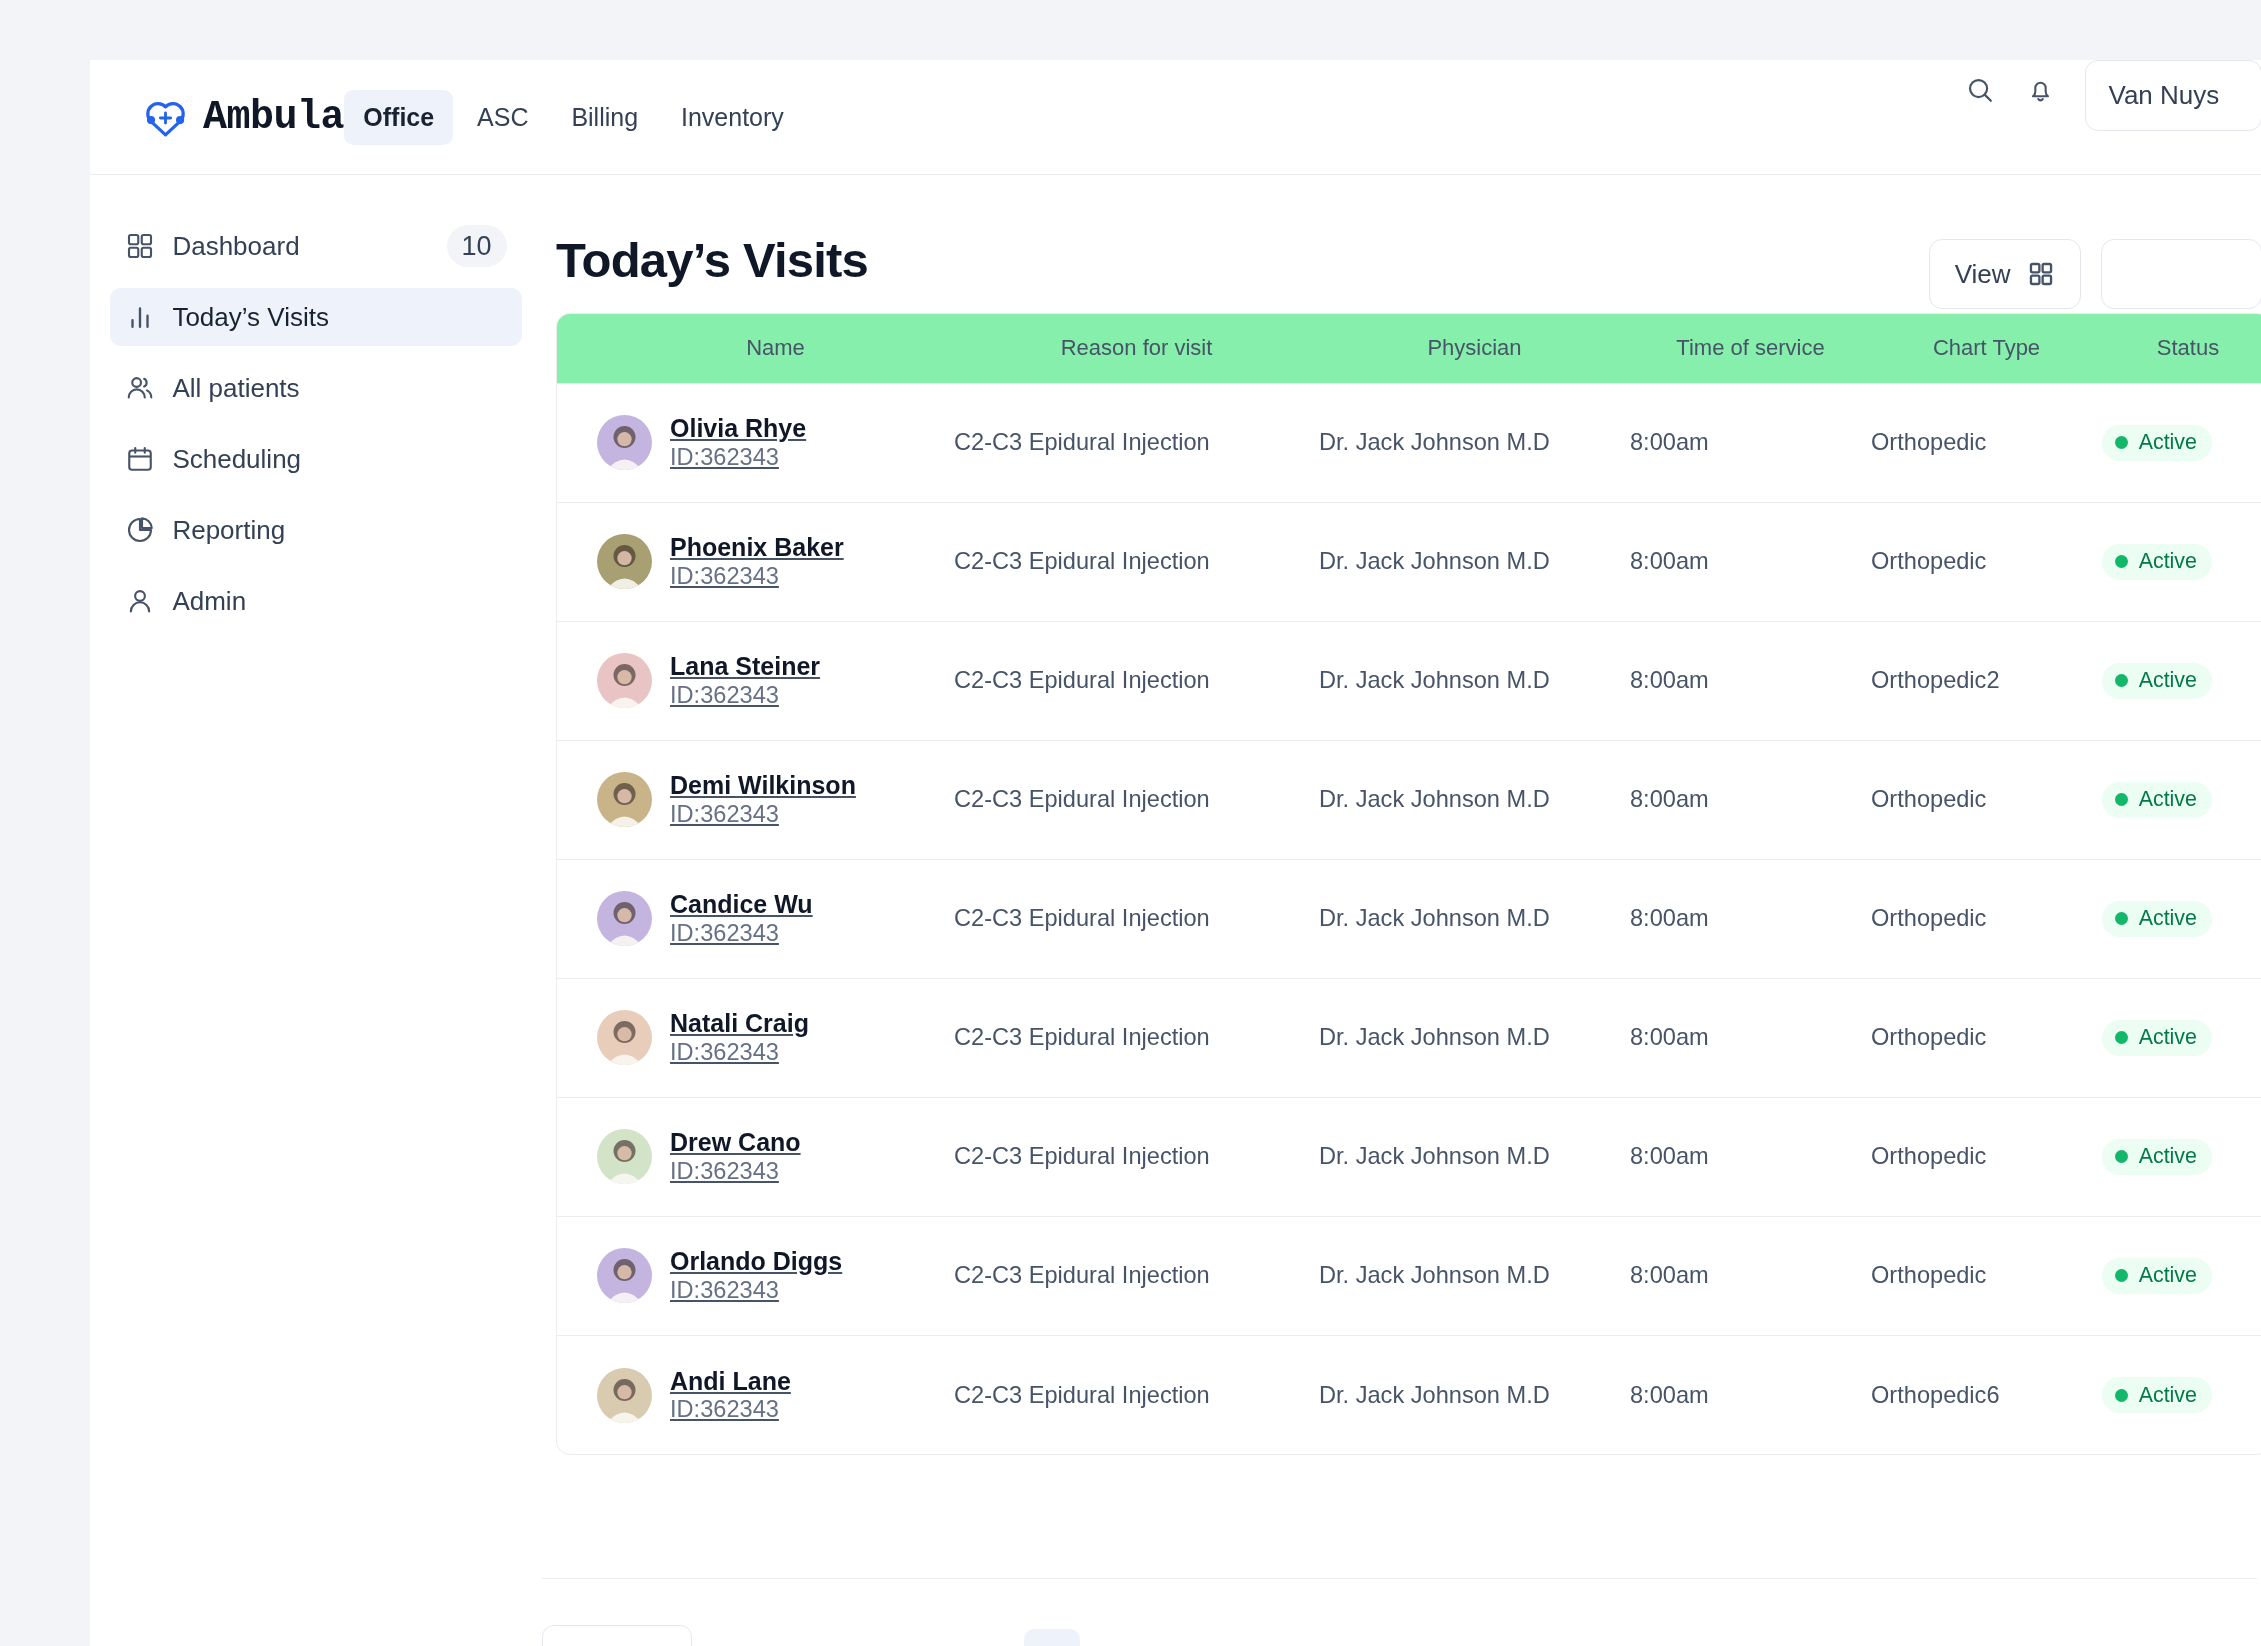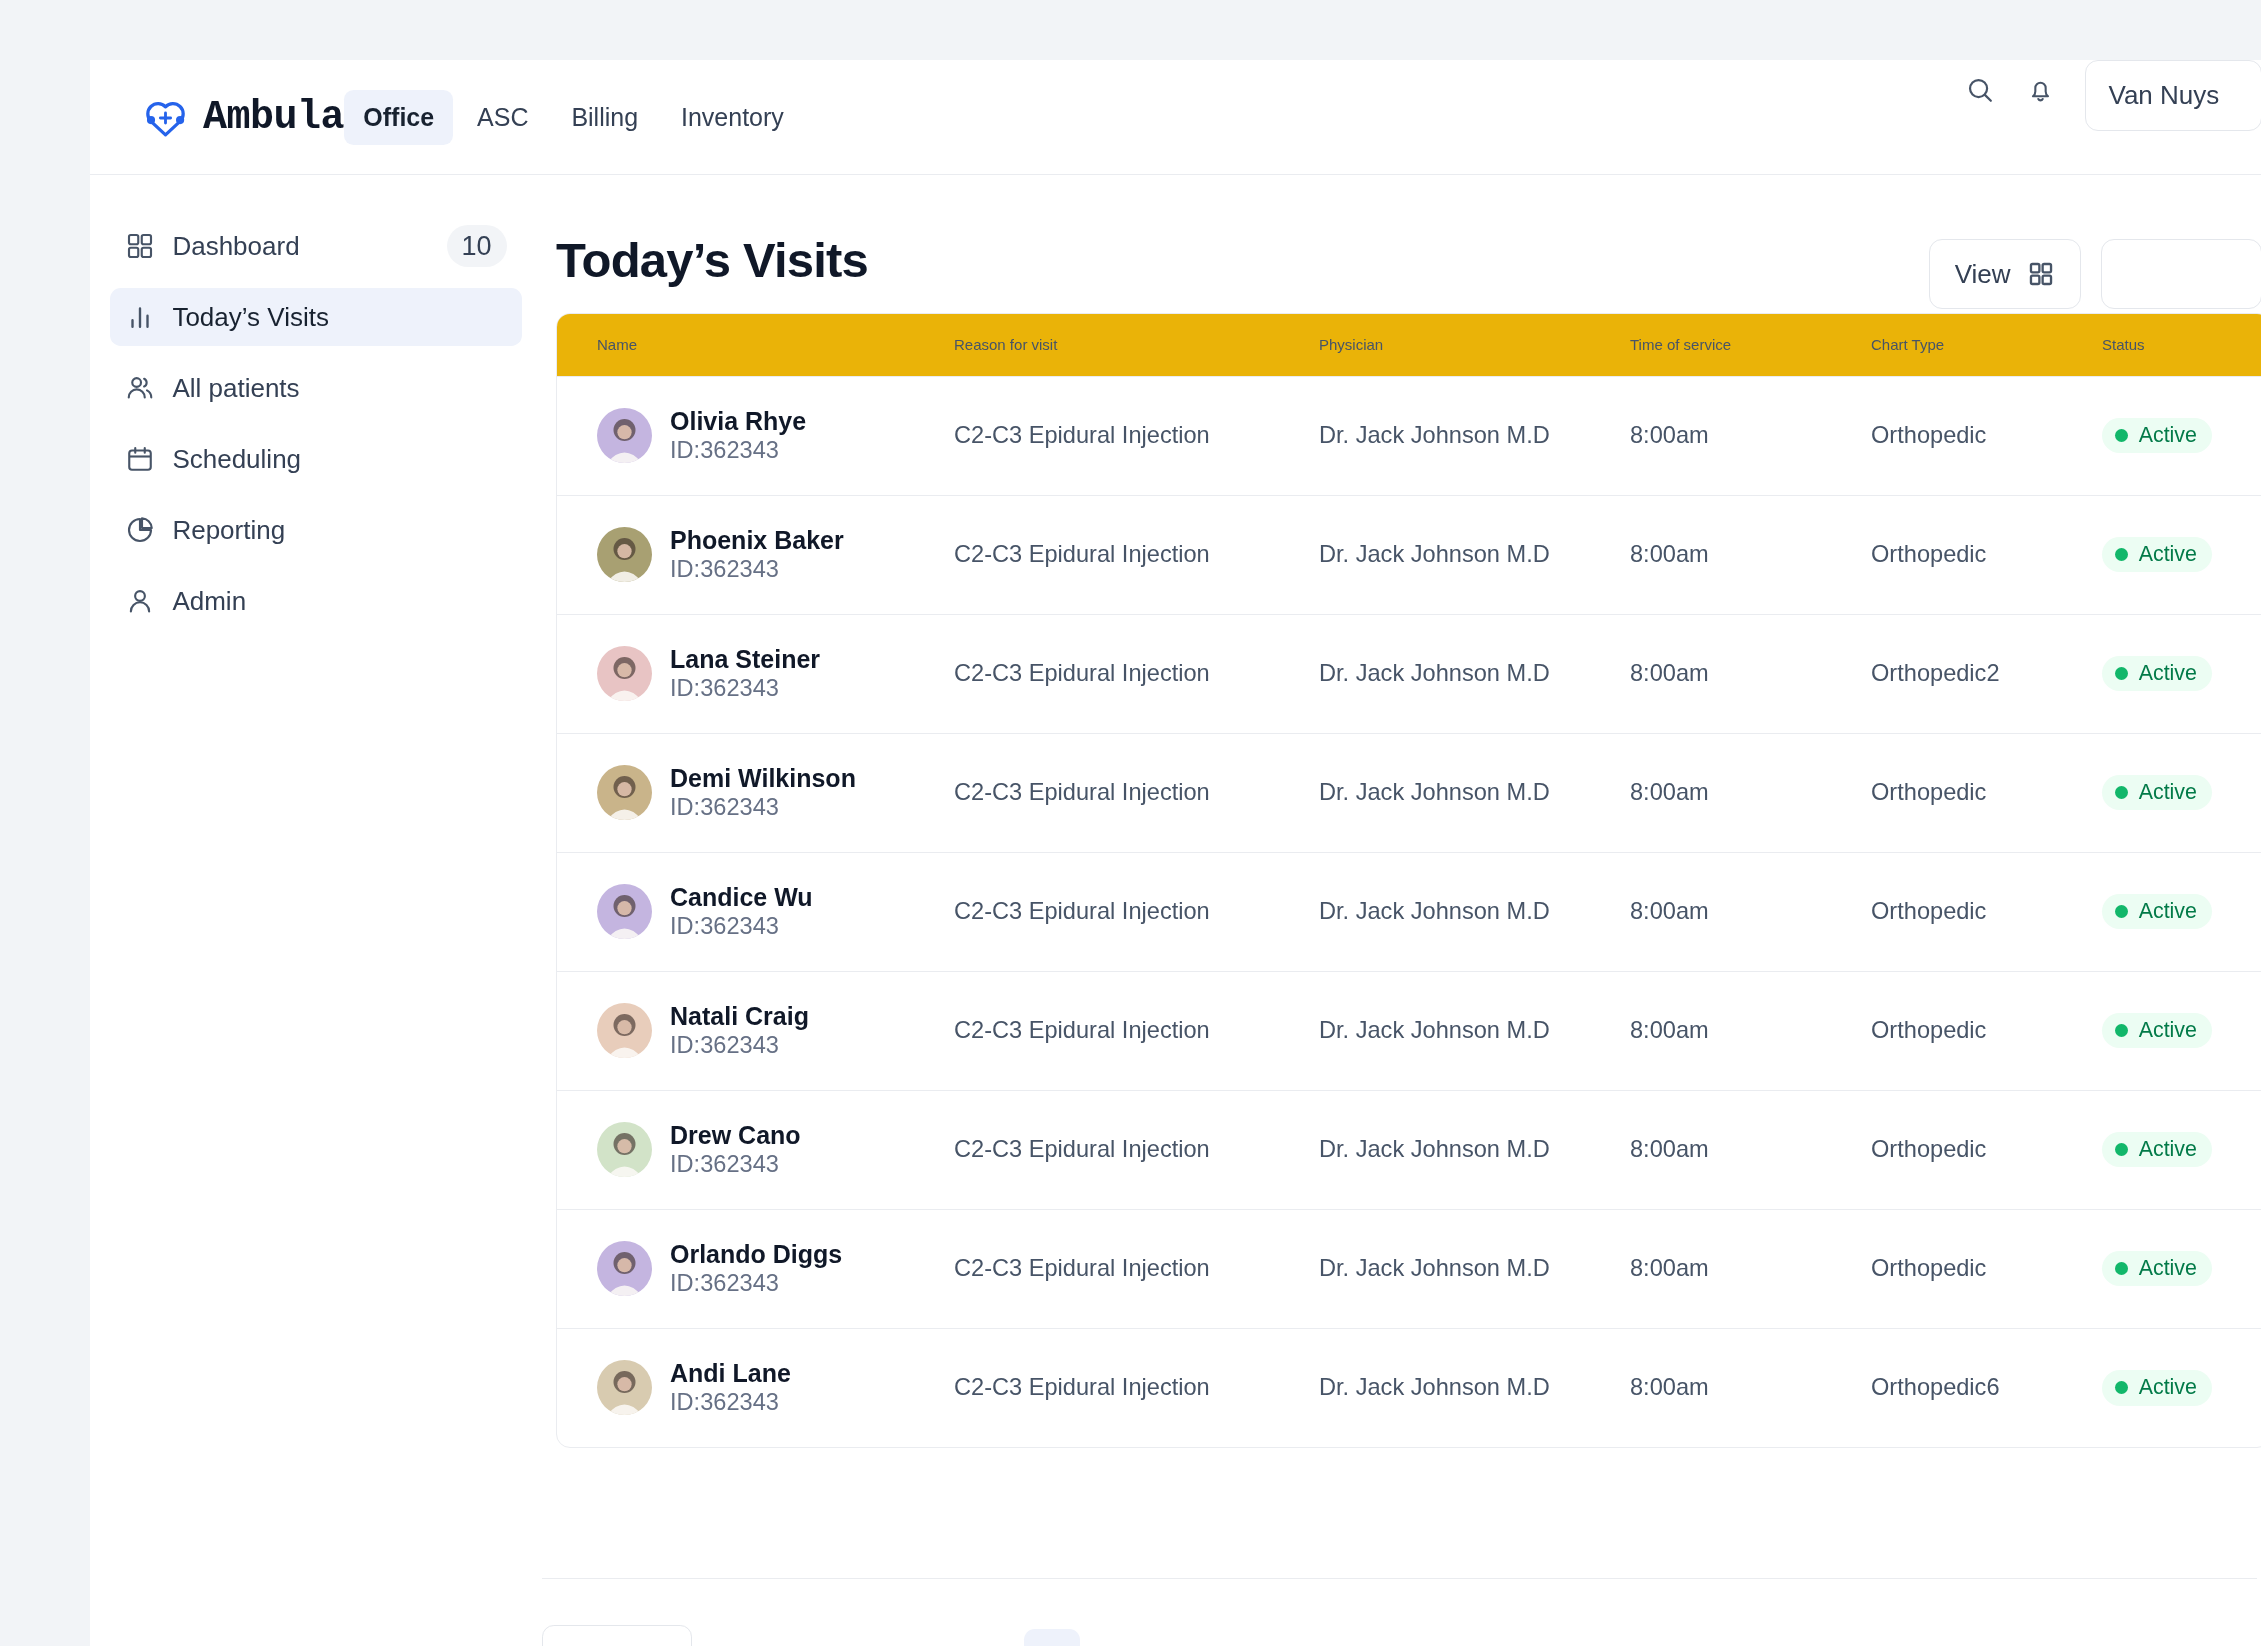--- a/index.html
+++ b/index.html
@@ -125,23 +125,23 @@
   #table-card {
     margin-top: 15px;
     border: 1.6px solid #eaecf0;
     border-radius: 14px;
     background: #fff;
     overflow: hidden;
     width: 1715px;
   }
   table#visits-table { border-collapse: collapse; width: 1715px; table-layout: fixed; }
   #visits-table thead th {
-    background: #eab308;
-    text-align: left;
-    font-size: 15px; font-weight: 500; color: #475467;
+    background: #86efac;
+    text-align: center;
+    font-size: 22px; font-weight: 500; color: #475467;
     padding: 21.4px 0 21.4px 0;
     height: 62px;
     border-bottom: 1.6px solid #eaecf0;
     white-space: nowrap;
   }
   #visits-table tbody td {
     border-bottom: 1.6px solid #eaecf0;
     height: 119px;
     font-size: 23.6px; color: #475467;
     vertical-align: middle;
@@ -156,21 +156,21 @@
   .col-chart  { width: 231px; }
   .col-status { width: 172px; }
 
   .name-cell { display: flex; align-items: center; gap: 18px; }
   .avatar {
     width: 55px; height: 55px; flex: 0 0 55px;
     border-radius: 50%;
     overflow: hidden; position: relative;
   }
   .avatar svg { width: 100%; height: 100%; display: block; }
-  .name-text { display: flex; flex-direction: column; gap: 1px; }
+  .name-text { display: flex; flex-direction: column; gap: 1px; text-decoration: underline; }
   .p-name { font-size: 25px; font-weight: 600; color: #101828; line-height: 1.15; }
   .p-id   { font-size: 23.6px; font-weight: 400; color: #667085; line-height: 1.15; }
 
   .status-badge {
     display: inline-flex; align-items: center; gap: 10.7px;
     background: #ecfdf3; color: #027a48;
     border-radius: 536px;
     padding: 5.4px 15px 5.4px 13px;
     font-size: 21.4px; font-weight: 500;
   }

